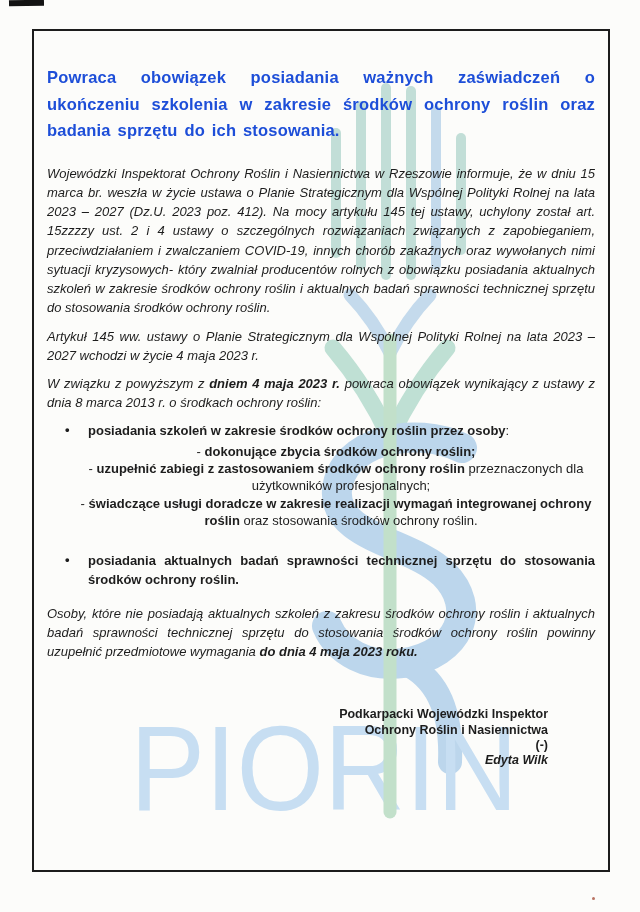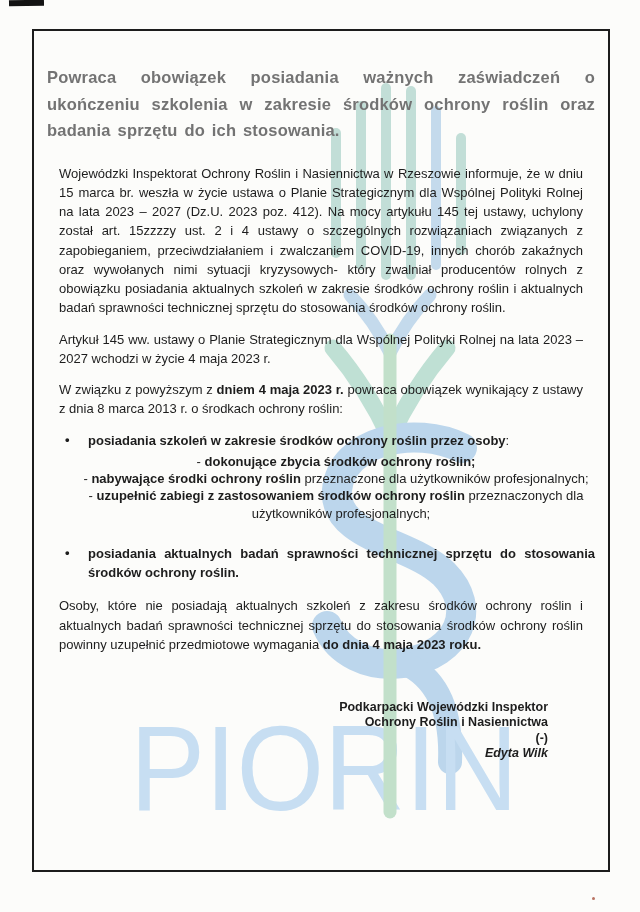--- a/index.html
+++ b/index.html
@@ -15,23 +15,23 @@
     position:absolute;left:32px;top:29px;width:574px;height:839px;
     border:2px solid #1c1c1c;z-index:1;background:transparent;
   }
   .content{
     position:absolute;left:13px;top:0;width:548px;
     padding-top:33px;z-index:2;
     font-size:13px;line-height:1.48;text-align:justify;
   }
   h1.heading{
     margin:0;font-size:16.5px;font-weight:700;line-height:1.61;
-    text-align:justify;letter-spacing:.2px;word-spacing:2px;color:#737373;
+    text-align:justify;letter-spacing:.2px;word-spacing:2px;color:#1d4ed8;
   }
-  p{margin:12px;}
+  p{margin:0;font-style:italic;}
   .p-intro{margin-top:20px;}
   .p-std{margin-top:9px;}
   .b{font-weight:700;}
   .bullet-row{position:relative;padding-left:41px;margin-top:8px;font-weight:700;}
   .bullet-row .bdot{position:absolute;left:18px;top:-1px;font-weight:700;}
   .bullet-row.second{margin-top:22px;}
   .sub-list{margin-top:3px;line-height:1.33;}
   .sub-item{padding-left:40px;text-indent:-10px;text-align:center;}
   .p-after-bullets{margin-top:14px;}
   .p-sanctions{margin-top:9px;}
@@ -80,22 +80,22 @@
     <p class="p-intro">Wojewódzki Inspektorat Ochrony Roślin i Nasiennictwa w Rzeszowie informuje, że w dniu 15 marca br. weszła w życie ustawa o Planie Strategicznym dla Wspólnej Polityki Rolnej na lata 2023 – 2027 (Dz.U. 2023 poz. 412). Na mocy artykułu 145 tej ustawy, uchylony został art. 15zzzzy ust. 2 i 4 ustawy o szczególnych rozwiązaniach związanych z zapobieganiem, przeciwdziałaniem i zwalczaniem COVID-19, innych chorób zakaźnych oraz wywołanych nimi sytuacji kryzysowych- który zwalniał producentów rolnych z obowiązku posiadania aktualnych szkoleń w zakresie środków ochrony roślin i aktualnych badań sprawności technicznej sprzętu do stosowania środków ochrony roślin.</p>
 
     <p class="p-std">Artykuł 145 ww. ustawy o Planie Strategicznym dla Wspólnej Polityki Rolnej na lata 2023 – 2027 wchodzi w życie 4 maja 2023 r.</p>
 
     <p class="p-std"><span>W związku z powyższym z </span><span class="b">dniem 4 maja 2023 r.</span><span> powraca obowiązek wynikający z ustawy z dnia 8 marca 2013 r. o środkach ochrony roślin:</span></p>
 
     <div class="bullet-row"><span class="bdot">•</span><span class="b">posiadania szkoleń w zakresie środków ochrony roślin przez osoby</span><span style="font-weight:400">:</span></div>
 
     <div class="sub-list">
       <div class="sub-item"><span>- </span><span class="b">dokonujące zbycia środków ochrony roślin;</span><span></span></div>
-      <div class="sub-item"><span>- </span><span class="b">nabywające środki ochrony roślin</span><span> przeznaczone dla użytkowników profesjonalnych;</span></div>
       <div class="sub-item"><span>- </span><span class="b">uzupełnić zabiegi z zastosowaniem środków ochrony roślin</span><span> przeznaczonych dla użytkowników profesjonalnych;</span></div>
+      <div class="sub-item"><span>- </span><span class="b">świadczące usługi doradcze w zakresie realizacji wymagań integrowanej ochrony roślin</span><span> oraz stosowania środków ochrony roślin.</span></div>
     </div>
 
     <div class="bullet-row second"><span class="bdot">•</span><span class="b">posiadania aktualnych badań sprawności technicznej sprzętu do stosowania środków ochrony roślin.</span></div>
 
     <p class="p-after-bullets"><span>Osoby, które nie posiadają aktualnych szkoleń z zakresu środków ochrony roślin i aktualnych badań sprawności technicznej sprzętu do stosowania środków ochrony roślin powinny uzupełnić przedmiotowe wymagania </span><span class="b">do dnia 4 maja 2023 roku.</span></p>
 
 
     <div class="signature">
       <div>Podkarpacki Wojewódzki Inspektor</div>
       <div>Ochrony Roślin i Nasiennictwa</div>

